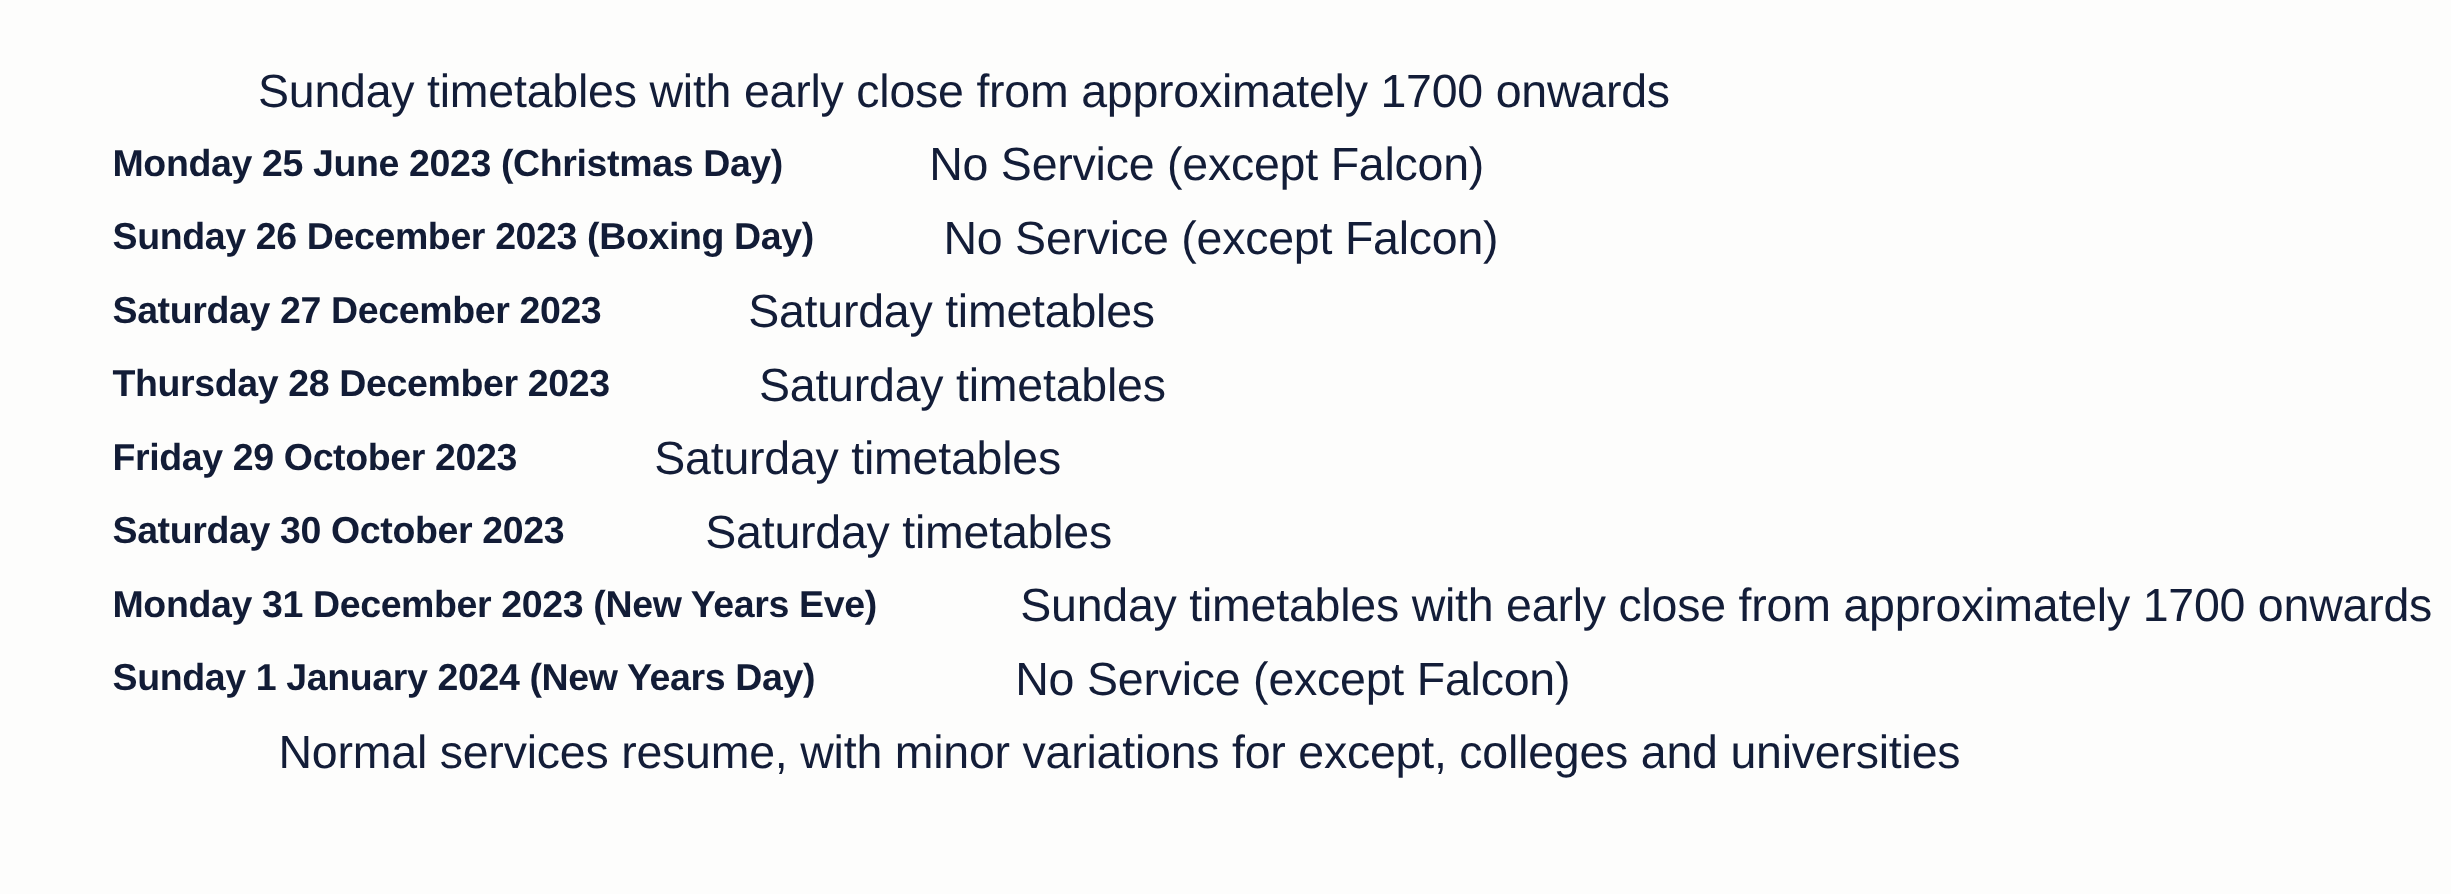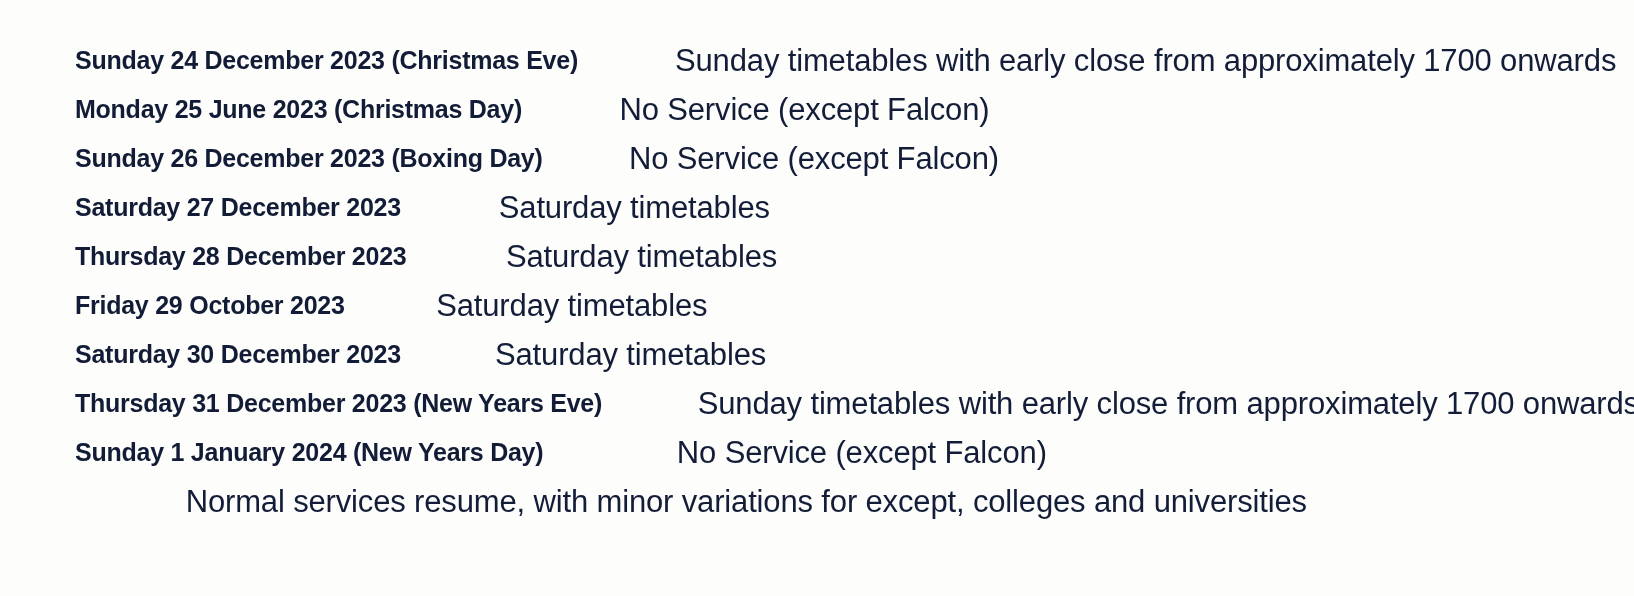--- a/index.html
+++ b/index.html
@@ -50,21 +50,20 @@
     letter-spacing: -0.15px;
     color: #131d38;
     flex: 0 0 auto;
   }
 </style>
 </head>
 <body>
 
 <div id="schedule-list">
     <div class="schedule-row">
-      <span class="row-date">Sunday 24 December 2023 (Christmas Eve)</span>
       <span class="row-gap" style="width: 97px;"></span>
       <span class="row-desc">Sunday timetables with early close from approximately 1700 onwards</span>
     </div>
     <div class="schedule-row">
       <span class="row-date">Monday 25 June 2023 (Christmas Day)</span>
       <span class="row-gap" style="width: 97.4688px;"></span>
       <span class="row-desc">No Service (except Falcon)</span>
     </div>
     <div class="schedule-row">
       <span class="row-date">Sunday 26 December 2023 (Boxing Day)</span>
@@ -80,26 +79,26 @@
       <span class="row-date">Thursday 28 December 2023</span>
       <span class="row-gap" style="width: 99.5625px;"></span>
       <span class="row-desc">Saturday timetables</span>
     </div>
     <div class="schedule-row">
       <span class="row-date">Friday 29 October 2023</span>
       <span class="row-gap" style="width: 91.5625px;"></span>
       <span class="row-desc">Saturday timetables</span>
     </div>
     <div class="schedule-row">
-      <span class="row-date">Saturday 30 December 2023</span>
+      <span class="row-date">Saturday 30 October 2023</span>
       <span class="row-gap" style="width: 94.0938px;"></span>
       <span class="row-desc">Saturday timetables</span>
     </div>
     <div class="schedule-row">
-      <span class="row-date">Thursday 31 December 2023 (New Years Eve)</span>
+      <span class="row-date">Monday 31 December 2023 (New Years Eve)</span>
       <span class="row-gap" style="width: 95.625px;"></span>
       <span class="row-desc">Sunday timetables with early close from approximately 1700 onwards</span>
     </div>
     <div class="schedule-row">
       <span class="row-date">Sunday 1 January 2024 (New Years Day)</span>
       <span class="row-gap" style="width: 133.516px;"></span>
       <span class="row-desc">No Service (except Falcon)</span>
     </div>
     <div class="schedule-row">
       <span class="row-gap" style="width: 110.672px;"></span>

